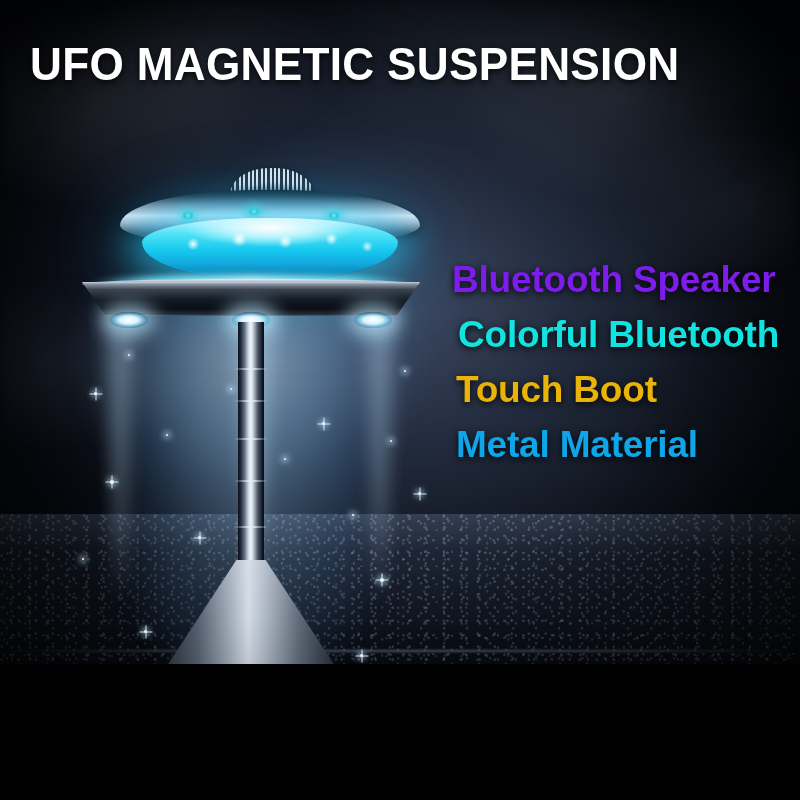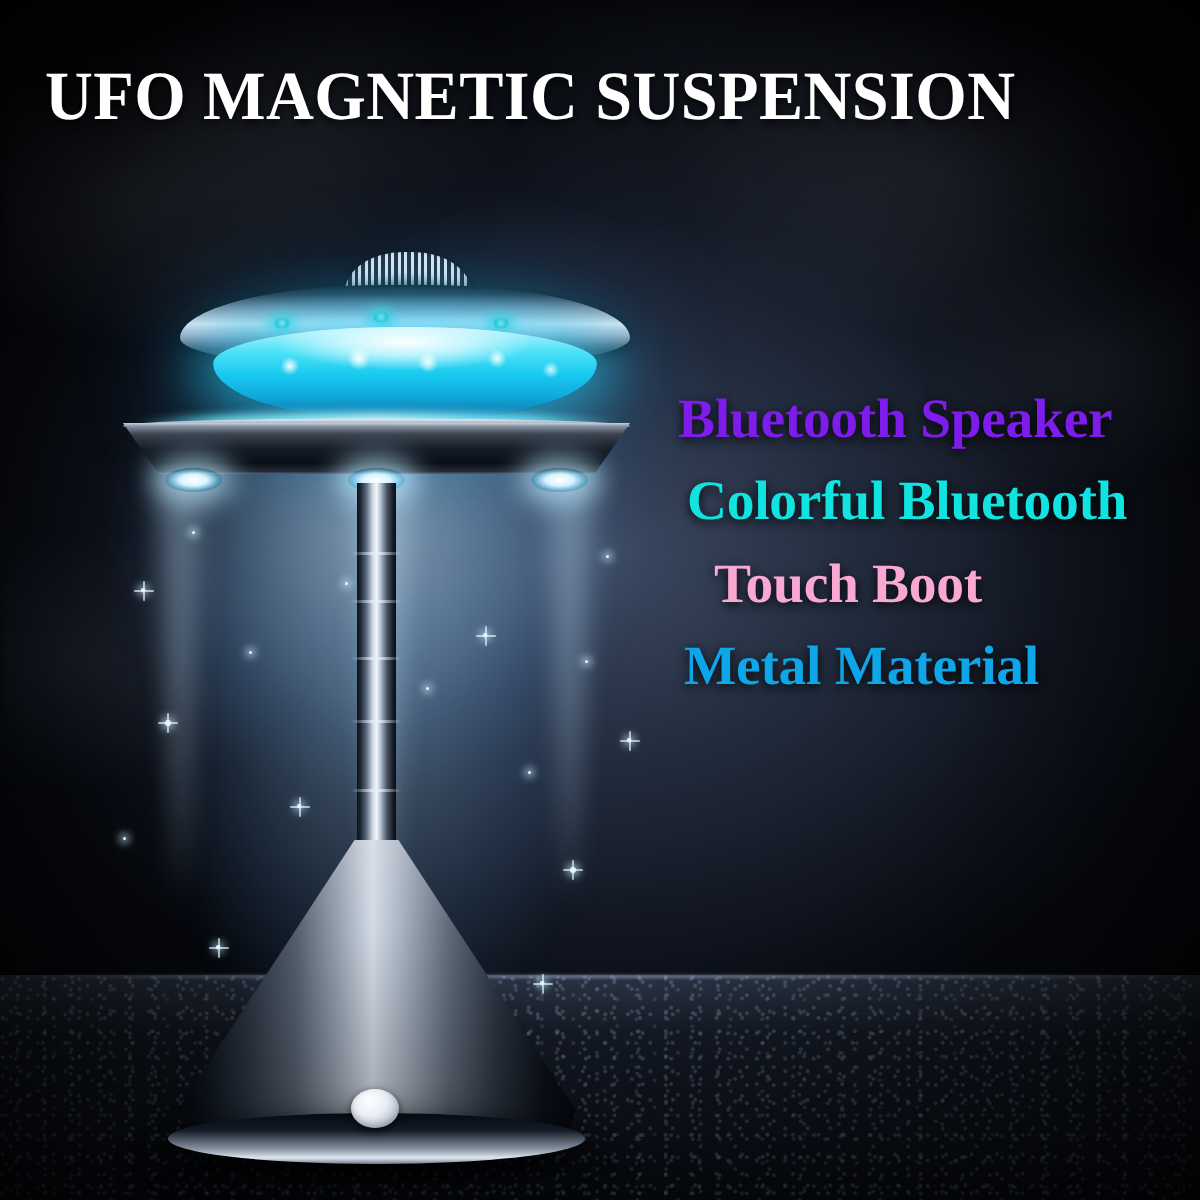--- a/index.html
+++ b/index.html
@@ -1,24 +1,23 @@
 <!DOCTYPE html>
 <html><head>
 <meta charset="utf-8">
 <style>
   html,body{margin:0;padding:0;background:#000;}
   body{
     font-family:"Liberation Sans", sans-serif;
   }
   #stage{
     position:relative;
-    width:800px;height:800px;
+    width:800px;height:664px;
     overflow:hidden;
     background:#05060b;
-    font-family:Liberation Serif, serif;
   }
 
   
   .bg-base{
     position:absolute;inset:0;
     background:
       radial-gradient(ellipse 520px 420px at 50% 46%, #3d4a63 0%, #222b3d 34%, #121722 58%, #070a11 80%, #04060a 100%),
       linear-gradient(180deg,#05070d 0%,#0a0d16 40%,#0c101a 100%);
   }
   .bg-smoke{
@@ -315,18 +314,18 @@
     </div>
     <div class="base-foot"></div>
     <div class="touch-btn"></div>
   </div>
 
   <div class="title">UFO MAGNETIC SUSPENSION</div>
 
   <div class="features">
     <div class="feature" style="color:#7d1ceb;">Bluetooth Speaker</div>
     <div class="feature" style="color:#11e4e0; margin-left:6px;">Colorful Bluetooth</div>
-    <div class="feature" style="color:#f9a8d4; margin-left:24px;">Touch Boot</div>
+    <div class="feature" style="color:#eab308; margin-left:4px;">Touch Boot</div>
     <div class="feature" style="color:#0ea5e9; margin-left:4px;">Metal Material</div>
   </div>
 
   <div class="bg-vignette"></div>
 </div>
 
 </body></html>

